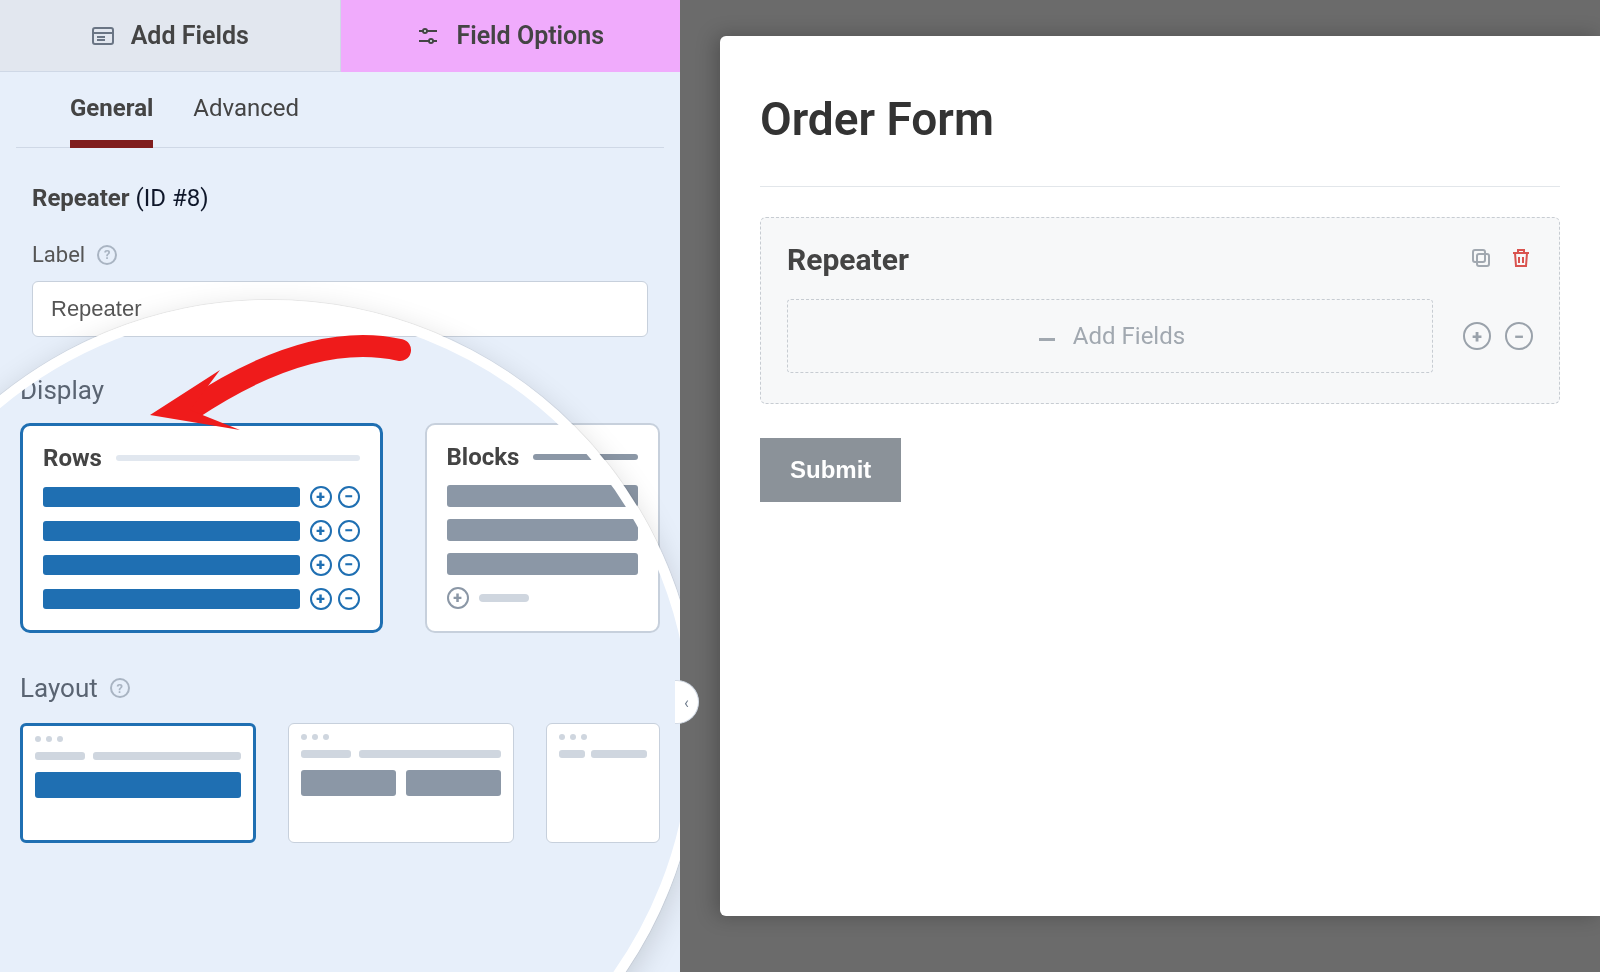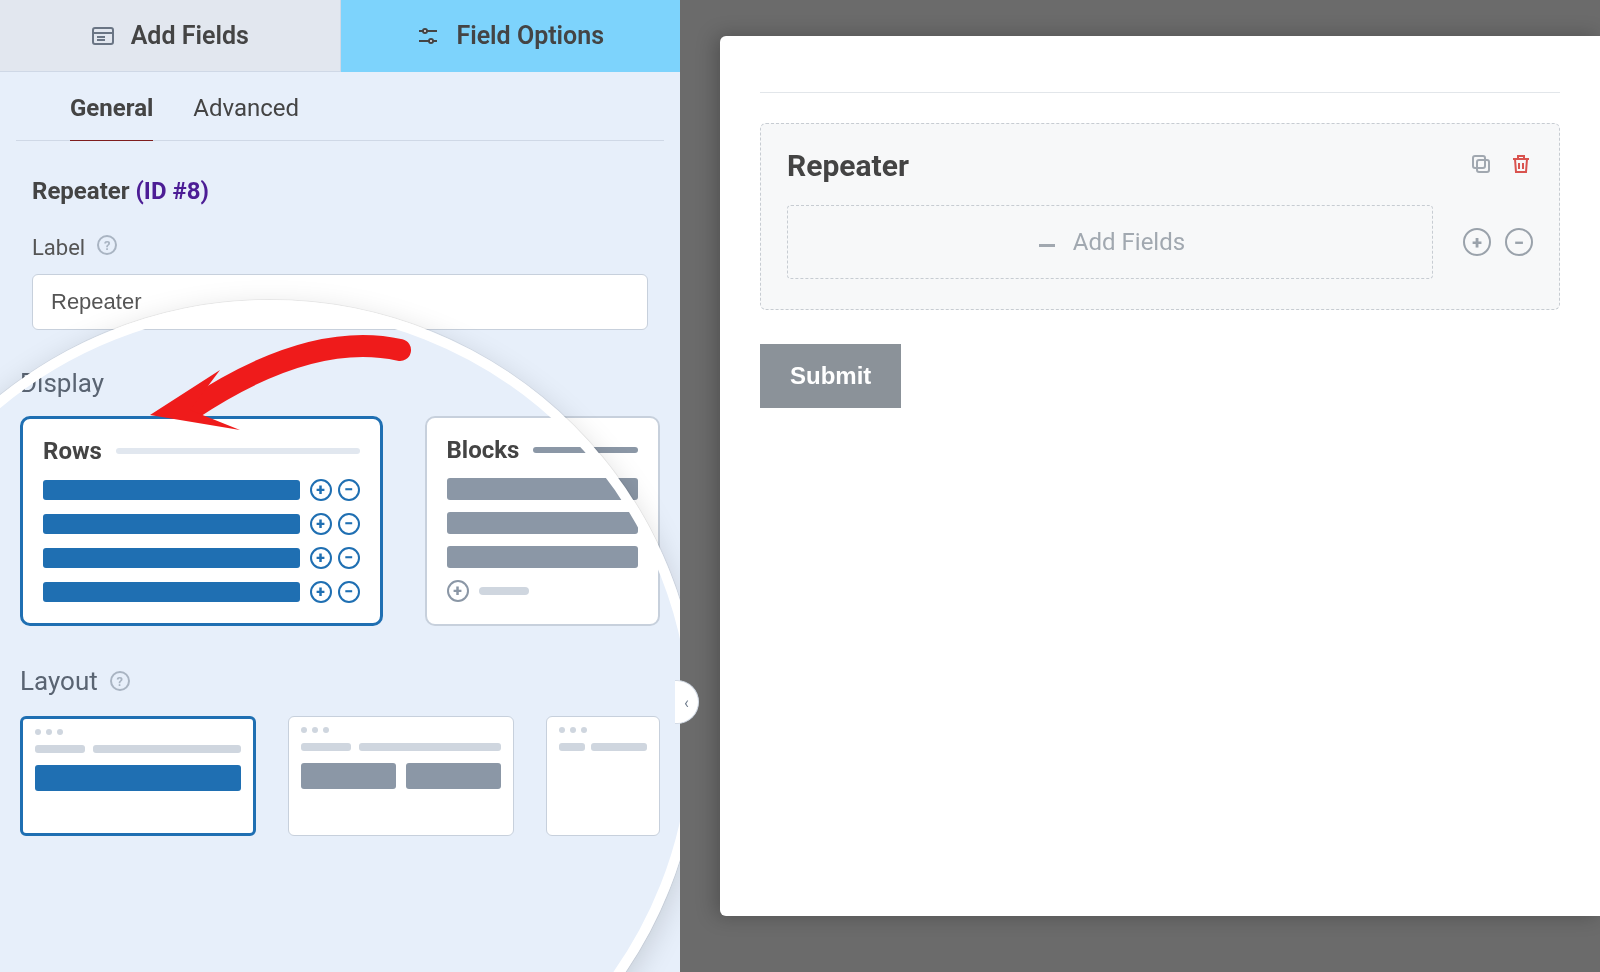--- a/index.html
+++ b/index.html
@@ -28,21 +28,21 @@
     justify-content: center;
     gap: 16px;
     font-size: 25px;
     font-weight: 600;
     color: #444;
     cursor: pointer;
     background: #e2e7ef;
     border-bottom: 1px solid #cfd8e6;
   }
   .top-tabs .tab.active {
-    background: #7dd3fc;
+    background: #f0abfc;
     border-bottom-color: transparent;
   }
   .top-tabs .tab:first-child { border-right: 1px solid #cfd8e6; }
   .tab-icon svg { width: 24px; height: 24px; display: block; }
 
   
   .sub-tabs {
     display: flex;
     gap: 40px;
     padding: 22px 30px 0 54px;
@@ -50,38 +50,38 @@
     margin: 0 16px;
     font-size: 24px;
     color: #444;
   }
   .sub-tabs .sub {
     padding-bottom: 18px;
     cursor: pointer;
   }
   .sub-tabs .sub.active {
     font-weight: 700;
-    border-bottom: 1px solid #7f1d1d;
+    border-bottom: 8px solid #7f1d1d;
     margin-bottom: -1px;
   }
 
   
   .field-heading {
     padding: 36px 32px 10px 32px;
     font-size: 24px;
     color: #444;
   }
   .field-heading .name { font-weight: 700; }
-  .field-heading .id { color: #4c1d95; font-weight: 700; }
+  .field-heading .id { color: #0f172a; font-weight: 400; }
 
   
   .label-row {
     padding: 20px 24px 8px 32px;
     display: flex;
-    align-items: flex-start;
+    align-items: center;
     gap: 12px;
     font-size: 22px;
     color: #555;
   }
   .help-circle {
     width: 20px; height: 20px; border-radius: 50%;
     border: 2px solid #a9b4c2; color: #a9b4c2;
     font-size: 13px; font-weight: 700;
     display: flex; align-items: center; justify-content: center;
   }
@@ -388,20 +388,21 @@
       <path d="M270 50 Q 180 30 60 110" stroke="#ef1b1b" stroke-width="22" fill="none" stroke-linecap="round"></path>
       <path d="M20 115 L90 70 L60 110 L110 130 Z" fill="#ef1b1b"></path>
     </svg>
   </div>
 
   <div class="collapse-handle">‹</div>
 </div>
 
 <div class="preview-outer">
   <div class="preview-card">
+    <div class="form-title">Order Form</div>
     <div class="divider"></div>
 
     <div class="repeater-box">
       <div class="repeater-header">
         <span class="rname">Repeater</span>
         <span class="icons">
           <span class="icon-gray">
             <svg viewBox="0 0 24 24" stroke-width="2">
                 <rect x="8" y="8" width="12" height="12" rx="2"></rect>
                 <rect x="4" y="4" width="12" height="12" rx="2"></rect>

